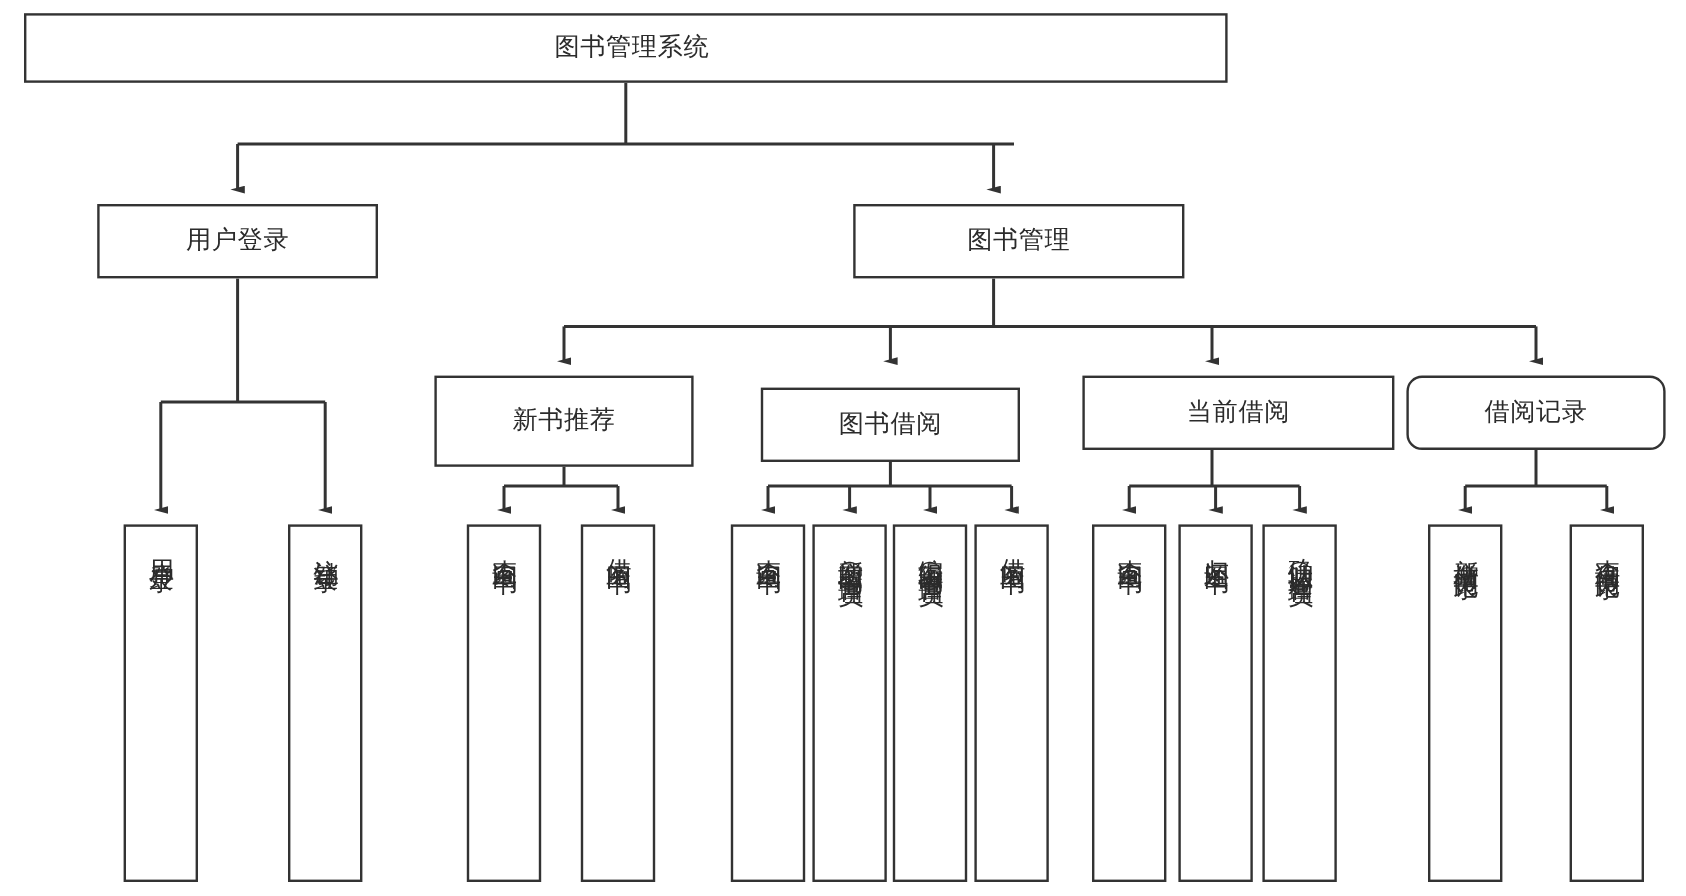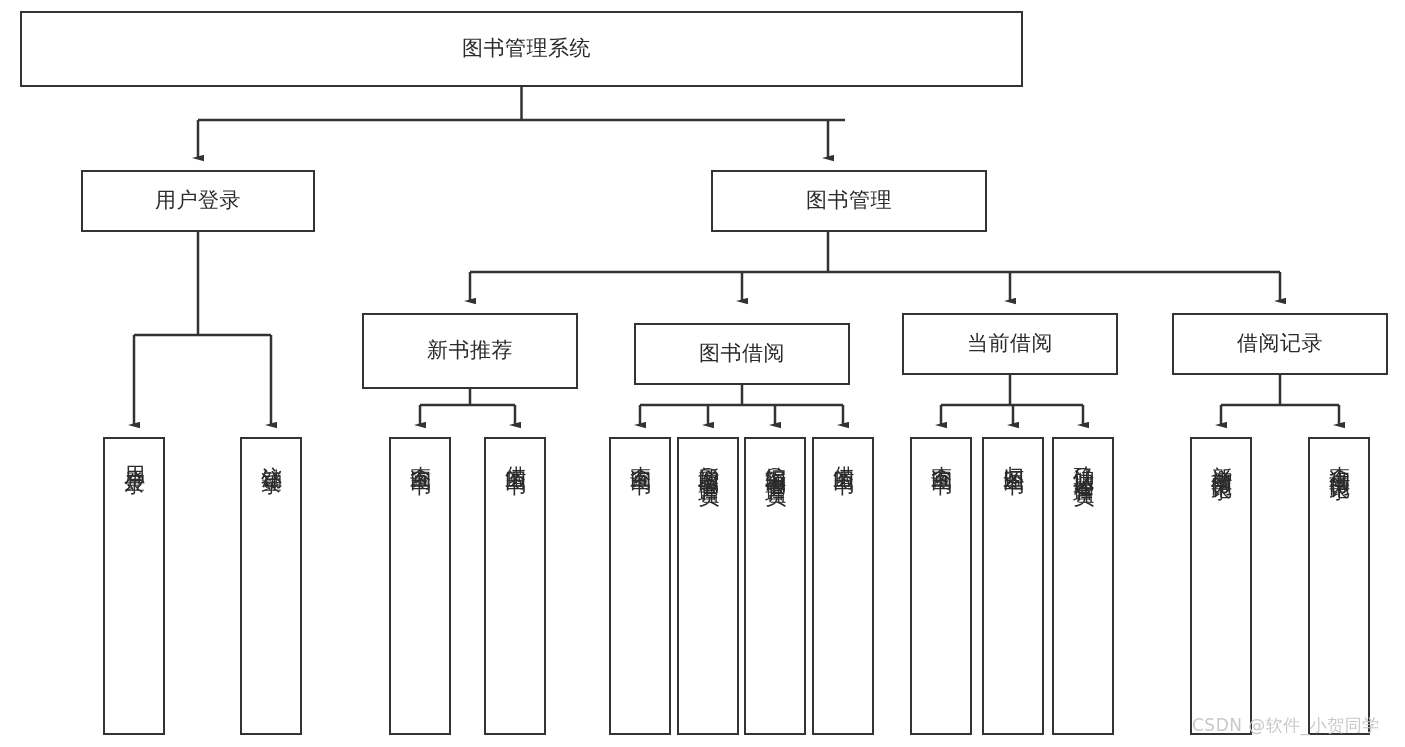--- a/index.html
+++ b/index.html
@@ -108,41 +108,41 @@
       <path d="M1013,405 L1013,425" marker-end="url(#arrow)"></path>
       <path d="M1083,405 L1083,425" marker-end="url(#arrow)"></path>
 
       <path d="M1280,375 L1280,405"></path>
       <path d="M1221,405 L1339,405"></path>
       <path d="M1221,405 L1221,425" marker-end="url(#arrow)"></path>
       <path d="M1339,405 L1339,425" marker-end="url(#arrow)"></path>
     </g>
   </svg>
 
-  <div class="node horiz" style="left:20px; top:11px; width:1003px; height:76px;padding-left:10px;">
+  <div class="node horiz" style="left:20px; top:11px; width:1003px; height:58px;padding-left:10px;">
     <span class="label">图书管理系统</span>
   </div>
 
   <div class="node horiz" style="left:81px; top:170px; width:234px; height:62px;">
     <span class="label">用户登录</span>
   </div>
   <div class="node horiz" style="left:711px; top:170px; width:276px; height:62px;">
     <span class="label">图书管理</span>
   </div>
 
   <div class="node horiz" style="left:362px; top:313px; width:216px; height:76px;">
     <span class="label">新书推荐</span>
   </div>
   <div class="node horiz" style="left:634px; top:323px; width:216px; height:62px;">
     <span class="label">图书借阅</span>
   </div>
-  <div class="node horiz" style="left:902px; top:313px; width:216px; height:62px;">
+  <div class="node horiz" style="left:902px; top:313px; width:260px; height:62px;">
     <span class="label">当前借阅</span>
   </div>
-  <div class="node horiz" style="left:1172px; top:313px; width:216px; height:62px;">
+  <div class="node horiz" style="left:1172px; top:313px; width:216px; height:62px;border-radius:13px;">
     <span class="label">借阅记录</span>
   </div>
 
   <div class="node vert" style="left:103px; top:437px; width:62px; height:298px;">
     <span class="label">用户登录</span>
   </div>
   <div class="node vert" style="left:240px; top:437px; width:62px; height:298px;">
     <span class="label">注销登录</span>
   </div>
   <div class="node vert" style="left:389px; top:437px; width:62px; height:298px;">
@@ -172,15 +172,14 @@
   <div class="node vert" style="left:1052px; top:437px; width:62px; height:298px;">
     <span class="label">确认归还（管理员）</span>
   </div>
   <div class="node vert" style="left:1190px; top:437px; width:62px; height:298px;">
     <span class="label">新增借阅记录</span>
   </div>
   <div class="node vert" style="left:1308px; top:437px; width:62px; height:298px;">
     <span class="label">查询借阅记录</span>
   </div>
 
-  <div class="watermark" style="left:1192px; top:714px;">CSDN @软件_小贺同学</div>
 
 </div>
 
 </body></html>

